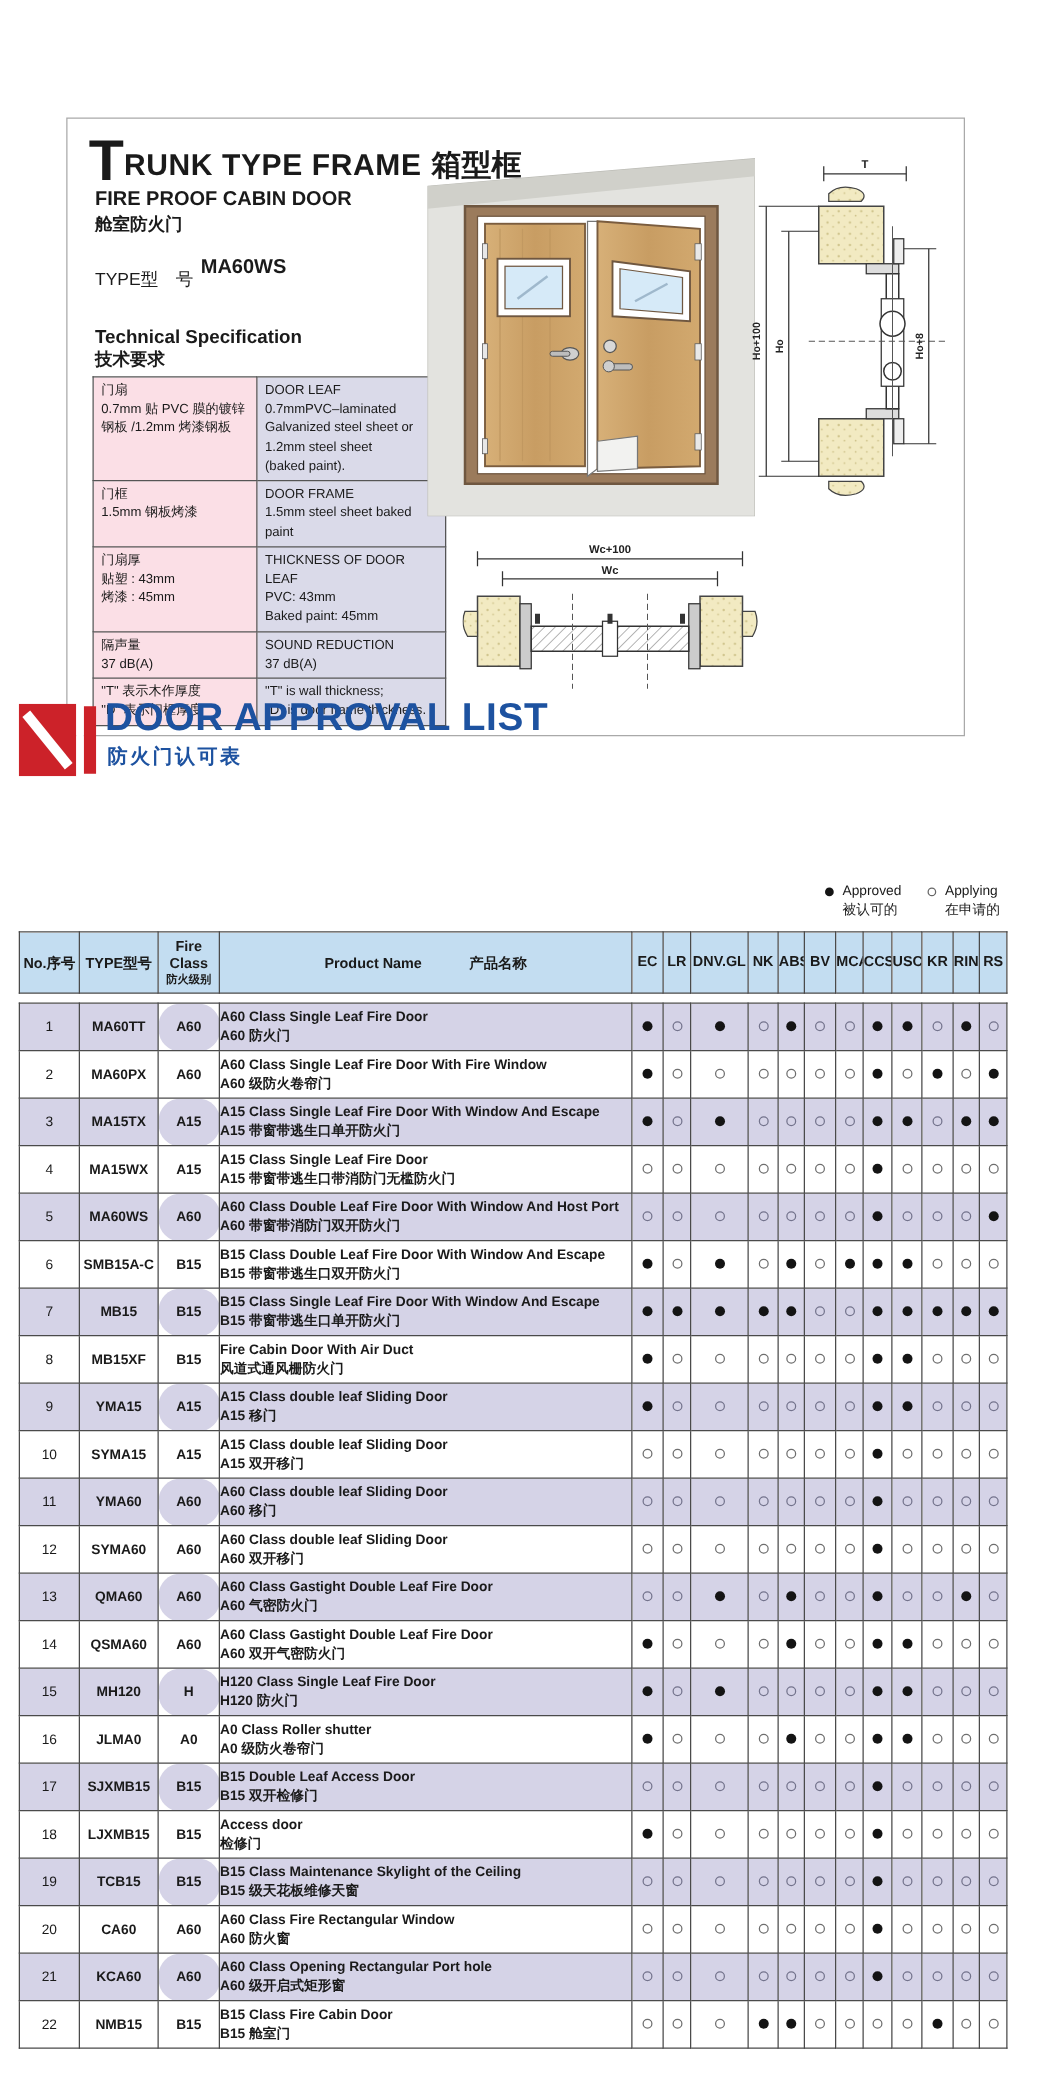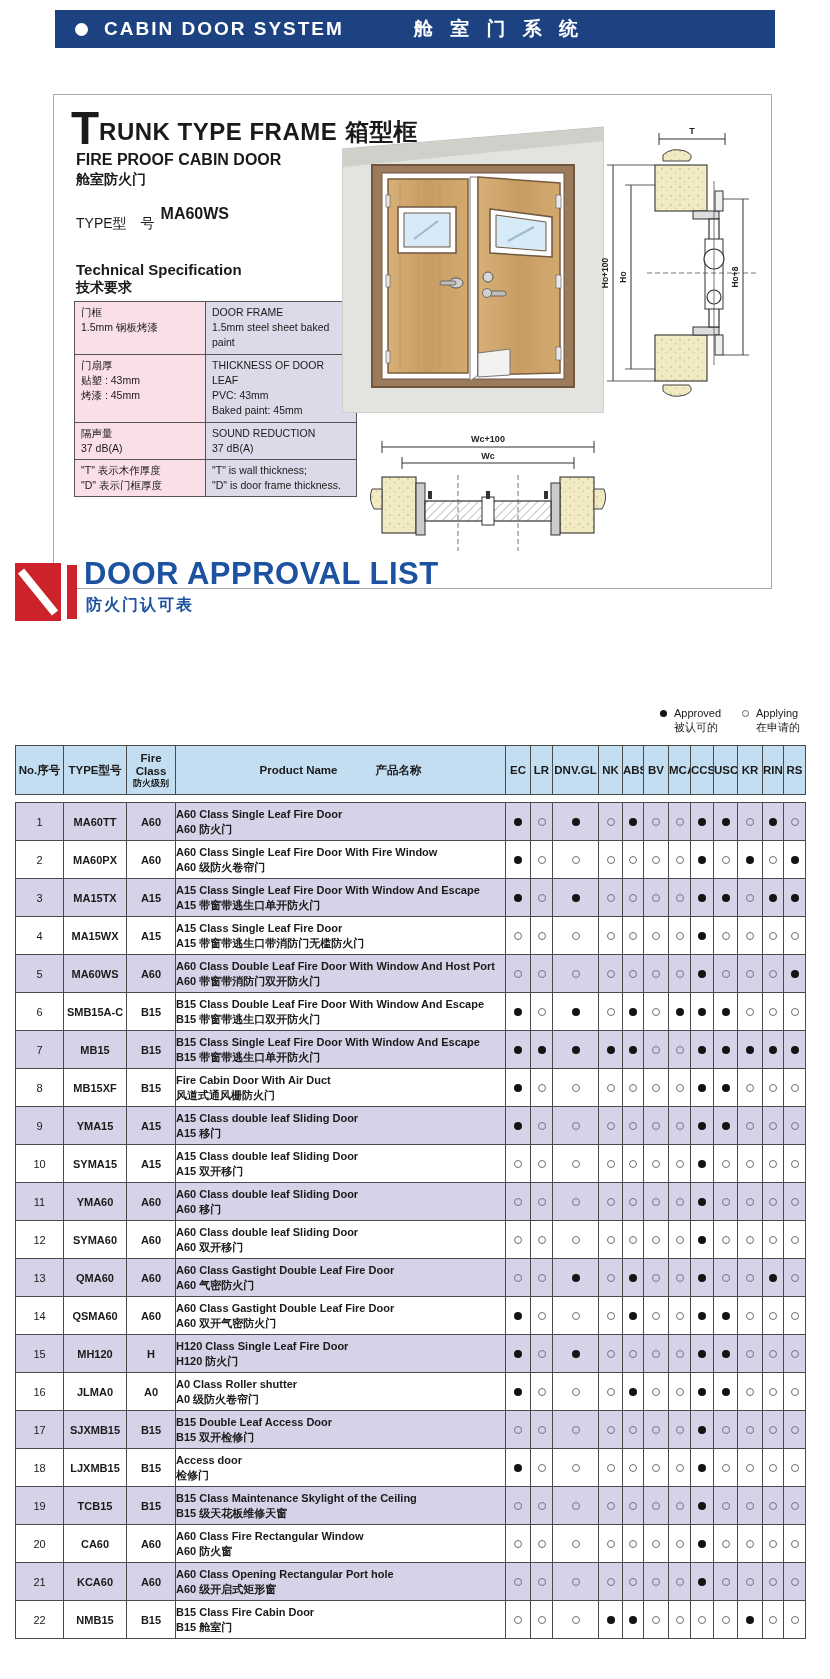--- a/index.html
+++ b/index.html
@@ -62,38 +62,33 @@
   .fire-h{font-size:10.5px;line-height:1.15;}
   .fire-h .fzh{font-size:9px;}
   .prod-h{font-size:11.5px;}
   .prod-h .gap{display:inline-block;width:38px;}
   table.body-t{margin-top:7px;}
   table.body-t td{height:37px;vertical-align:middle;font-size:11px;}
   tr.lav td{background:#d5d3e7;}
   tr.wht td{background:#ffffff;}
   td.c-no{text-align:center;}
   td.c-type{text-align:center;font-weight:bold;}
-  td.c-fire{text-align:center;font-weight:bold;}
+  td.c-fire{text-align:center;font-weight:bold;border-radius:17px;}
   td.c-name{padding:2px 5px;font-size:10.5px;font-weight:bold;line-height:1.3;}
   td.dotc{text-align:center;}
   .dot{display:inline-block;width:8px;height:8px;border-radius:50%;box-sizing:border-box;}
   .dot.f{background:#141414;}
   .dot.o{border:1.2px solid #73738c;background:transparent;}
   tr.wht .dot.o{border-color:#6e6e6e;}
 </style>
 </head>
 <body>
 
 <div class="page">
 
-  <div class="banner">
-    <span class="bullet"></span>
-    <span class="t-en">CABIN DOOR SYSTEM</span>
-    <span class="t-zh">舱 室 门 系 统</span>
-  </div>
 
   <div class="box1">
     <div class="s1-title">
       <span class="initial">T</span><span class="rest">RUNK TYPE FRAME</span><span class="zh">箱型框</span>
     </div>
     <div class="s1-sub-en">FIRE PROOF CABIN DOOR</div>
     <div class="s1-sub-zh">舱室防火门</div>
 
     <div class="type-block">
       <div class="type-labels">
@@ -101,20 +96,30 @@
         <span>型　号</span>
       </div>
       <span class="type-value">MA60WS</span>
     </div>
 
     <div class="spec-title-en">Technical Specification</div>
     <div class="spec-title-zh">技术要求</div>
 
     <table class="spec">
       <tbody id="spec-body">
+          <tr>
+            <td class="spec-zh">门扇
+0.7mm 贴 PVC 膜的镀锌
+钢板 /1.2mm 烤漆钢板</td>
+            <td class="spec-en">DOOR LEAF
+0.7mmPVC–laminated
+Galvanized steel sheet or
+1.2mm steel sheet
+(baked paint).</td>
+          </tr>
           <tr>
             <td class="spec-zh">门框
 1.5mm 钢板烤漆</td>
             <td class="spec-en">DOOR FRAME
 1.5mm steel sheet baked paint</td>
           </tr>
           <tr>
             <td class="spec-zh">门扇厚
 贴塑 : 43mm
 烤漆 : 45mm</td>

